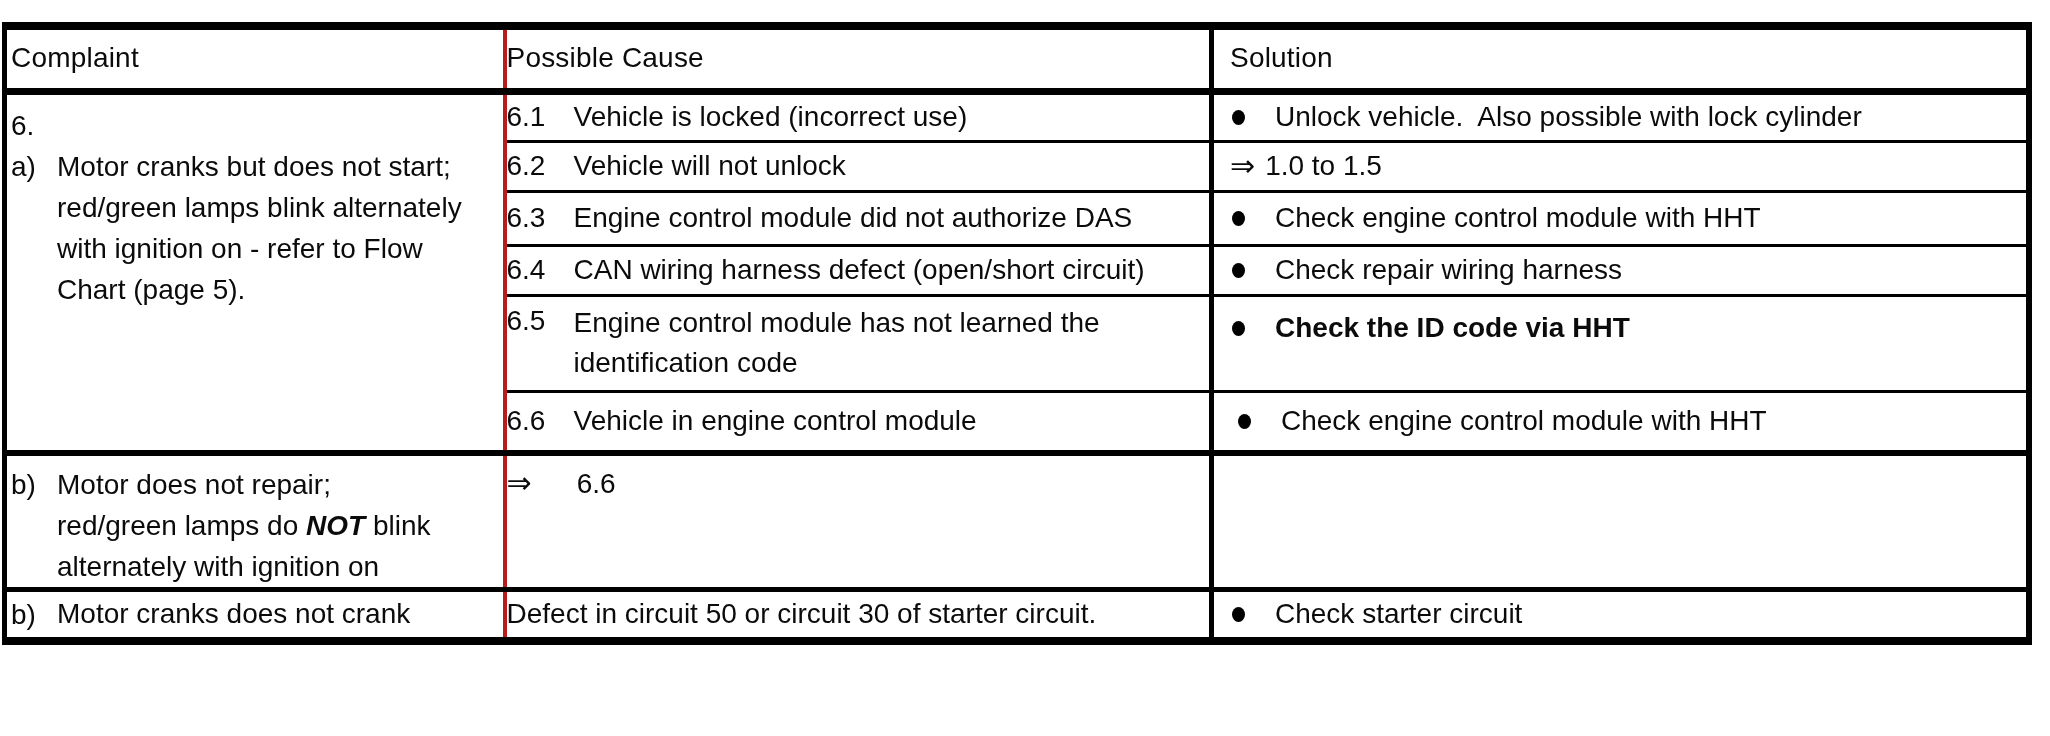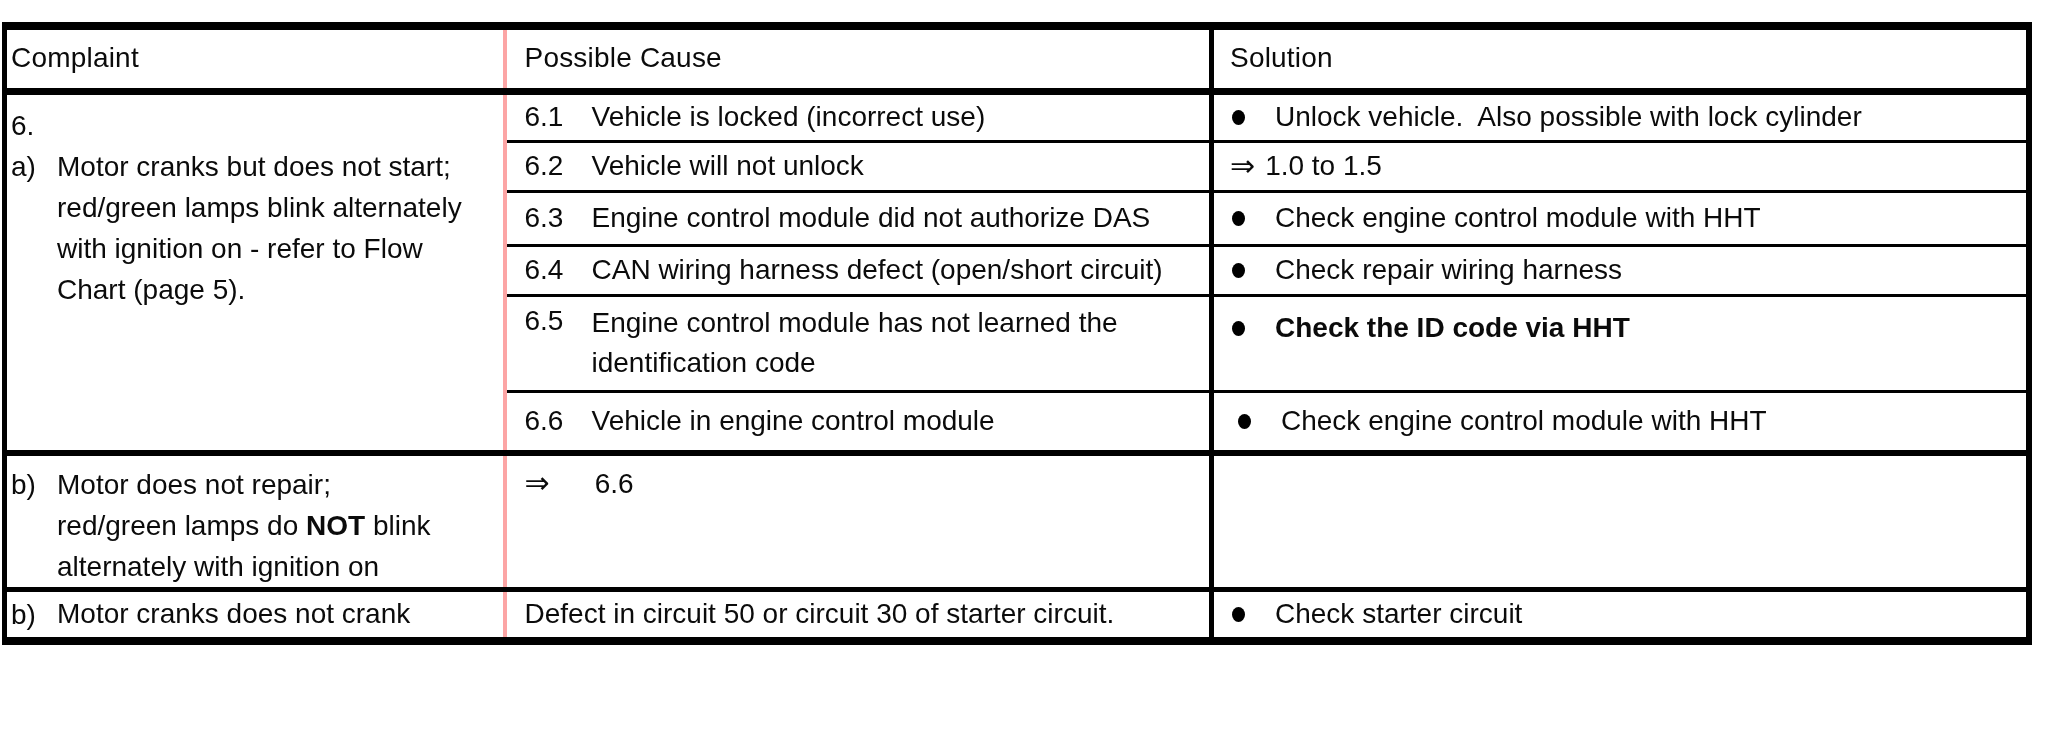--- a/index.html
+++ b/index.html
@@ -33,34 +33,34 @@
   col.c3 { width: 817px; }
 
   td, th {
     font-size: 28px;
     font-weight: normal;
     text-align: left;
     vertical-align: middle;
     padding: 0;
     overflow: hidden;
   }
-  .bR4 { border-right: 4px solid #fca5a5; }
+  .bR4 { border-right: 4px solid #b91c1c; }
   .bR5 { border-right: 5px solid #000; }
   .hB7 { border-bottom: 7px solid #000; }
   .hB3 { border-bottom: 3px solid #000; }
   .hB6 { border-bottom: 6px solid #000; }
   .hB5 { border-bottom: 5px solid #000; }
 
   th.hdr {
     vertical-align: bottom;
     padding-bottom: 14px;
     letter-spacing: 0.2px;
   }
   .p1 { padding-left: 4px; }
-  .p2 { padding-left: 18px; }
+  .p2 { padding-left: 0; }
   .p3 { padding-left: 16px; }
 
   .top { vertical-align: top; }
   .pt8  { padding-top: 8px; }
   .pt10 { padding-top: 10px; }
   .pt14 { padding-top: 14px; font-weight: bold; }
 
   
   .c1-num { line-height: 41px; }
   .c1-row { display: flex; align-items: flex-start; }
@@ -84,21 +84,21 @@
     flex: 0 0 13px;
   }
   .sol .txt { line-height: 34px; white-space: pre-wrap; }
   .arrow {
     font-family: "DejaVu Sans", "Liberation Sans", sans-serif;
     font-size: 30px;
     line-height: 34px;
   }
   .gap8  { display: inline-block; width: 10px; }
   .gap45 { display: inline-block; width: 45px; }
-  b.strong { font-weight: bold; }
+  b.strong { font-weight: bold; font-style: italic; }
 </style>
 </head>
 <body>
 
 <div class="sheet">
   <table class="tt">
     <colgroup>
         <col class="c1">
         <col class="c2">
         <col class="c3">

